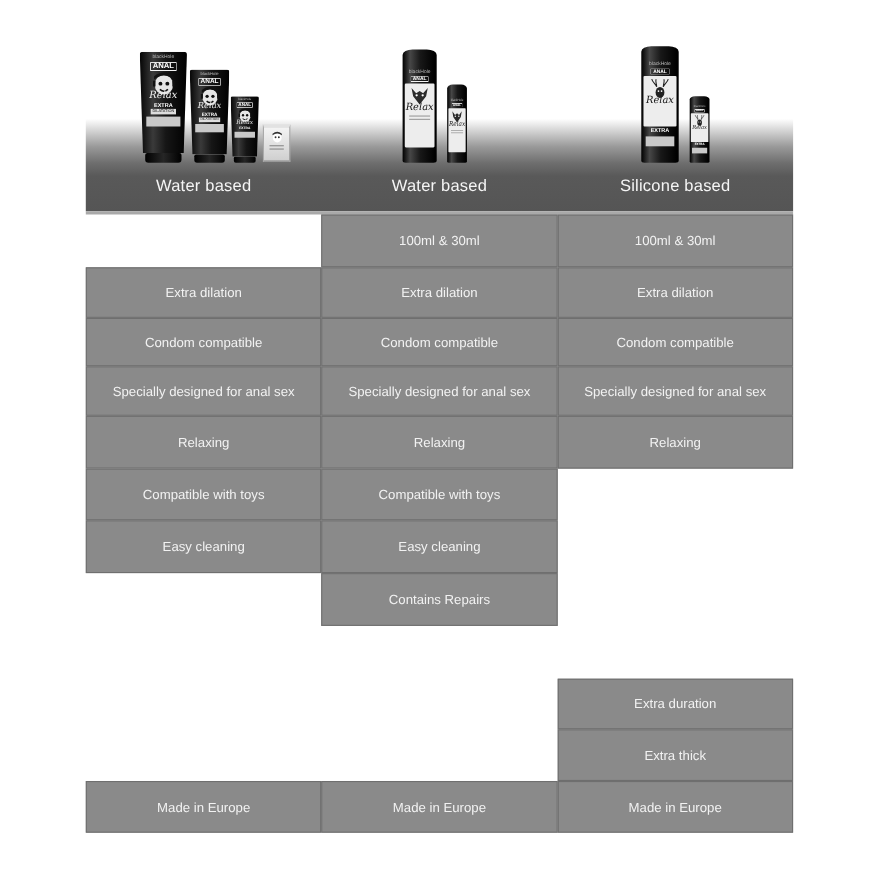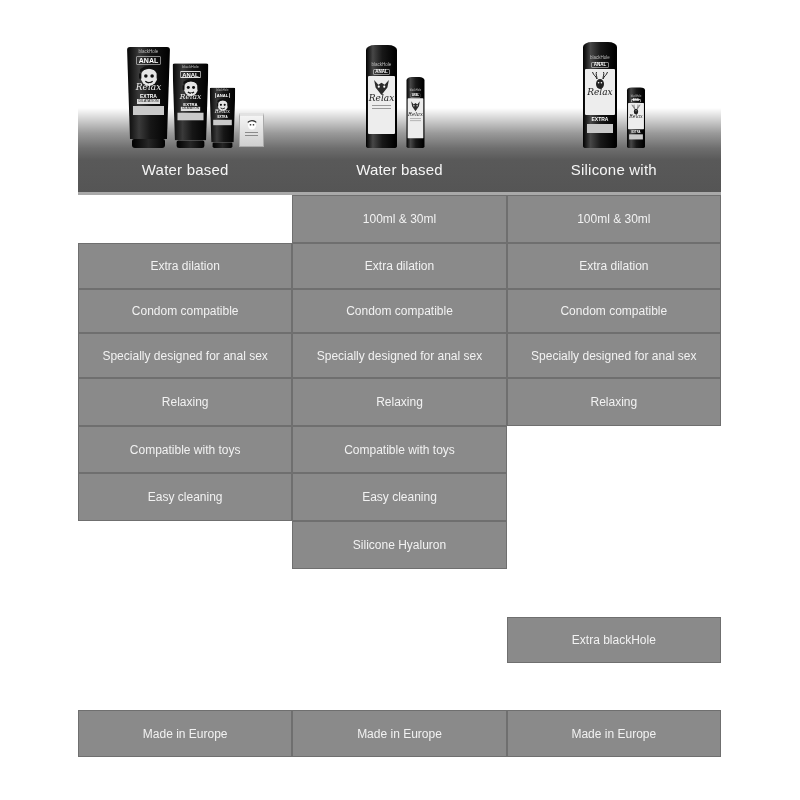--- a/index.html
+++ b/index.html
@@ -95,21 +95,21 @@
   .b-sil .b-label{height:46px;}
   .mini-anal{font-size:4.5px;font-weight:bold;color:#fff;line-height:1.1;
     box-shadow:0 0 0 .5px #fff;padding:0 1.5px;margin-top:2px;}
 </style>
 </head>
 <body>
 
 <div class="band">
   <div class="band-label">Water based</div>
   <div class="band-label">Water based</div>
-  <div class="band-label">Silicone with</div>
+  <div class="band-label">Silicone based</div>
 </div>
 <div class="divider"></div>
 
 <div id="products">
 
   <div class="tube" style="left:127px;bottom:652px;">
     <div class="tube-body">
       <div class="p-brand">blackHole</div>
       <div class="p-anal">ANAL</div>
       <svg width="22" height="23" viewBox="0 0 20 22">
@@ -263,23 +263,24 @@
   <div class="cell" style="grid-area:7/1">Easy cleaning</div>
   <div class="cell" style="grid-area:12/1">Made in Europe</div>
 
   <div class="cell" style="grid-area:1/2">100ml &amp; 30ml</div>
   <div class="cell" style="grid-area:2/2">Extra dilation</div>
   <div class="cell" style="grid-area:3/2">Condom compatible</div>
   <div class="cell" style="grid-area:4/2">Specially designed for anal sex</div>
   <div class="cell" style="grid-area:5/2">Relaxing</div>
   <div class="cell" style="grid-area:6/2">Compatible with toys</div>
   <div class="cell" style="grid-area:7/2">Easy cleaning</div>
-  <div class="cell" style="grid-area:8/2">Silicone Hyaluron</div>
+  <div class="cell" style="grid-area:8/2">Contains Repairs</div>
   <div class="cell" style="grid-area:12/2">Made in Europe</div>
 
   <div class="cell" style="grid-area:1/3">100ml &amp;  30ml</div>
   <div class="cell" style="grid-area:2/3">Extra dilation</div>
   <div class="cell" style="grid-area:3/3">Condom compatible</div>
   <div class="cell" style="grid-area:4/3">Specially designed for anal sex</div>
   <div class="cell" style="grid-area:5/3">Relaxing</div>
-  <div class="cell" style="grid-area:10/3">Extra blackHole</div>
+  <div class="cell" style="grid-area:10/3">Extra duration</div>
+  <div class="cell" style="grid-area:11/3">Extra thick</div>
   <div class="cell" style="grid-area:12/3">Made in Europe</div>
 </div>
 
 </body></html>

